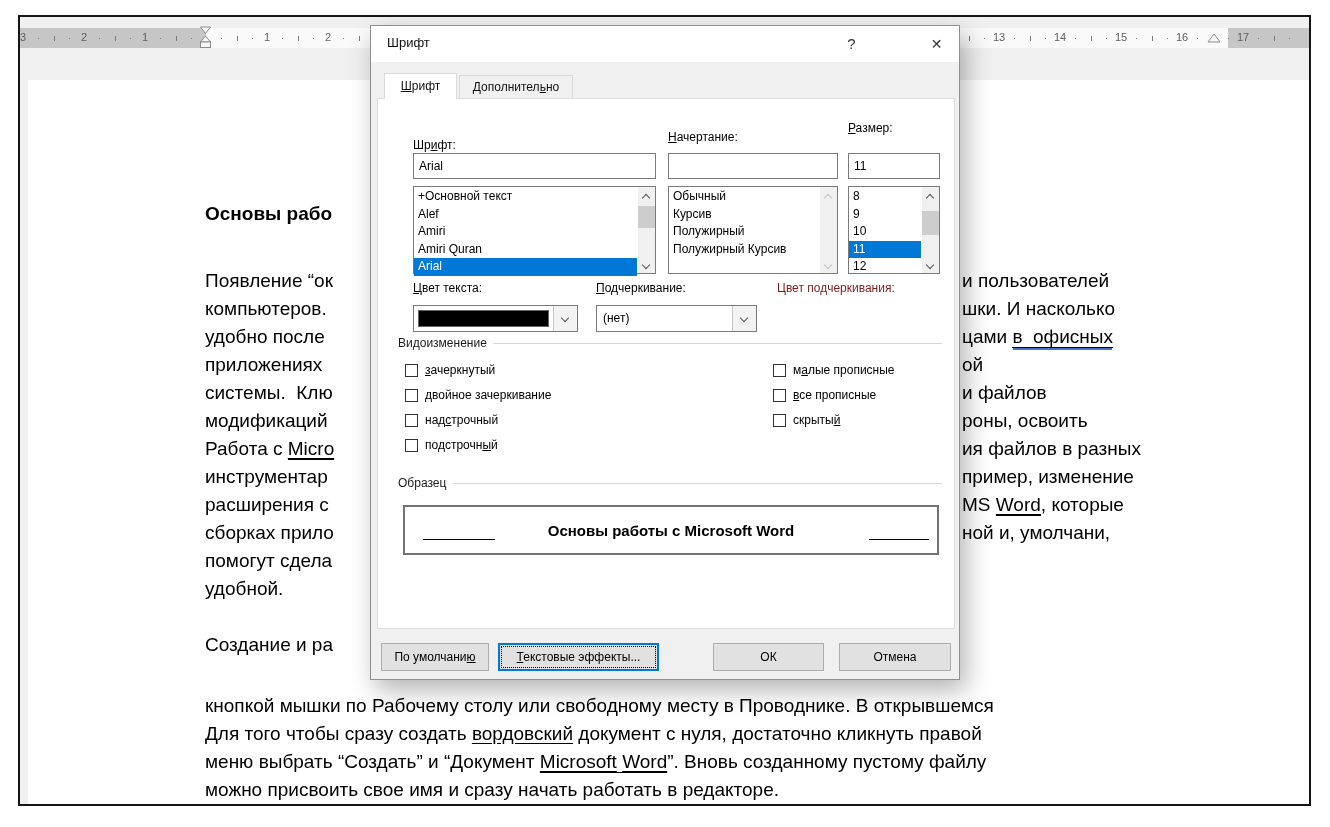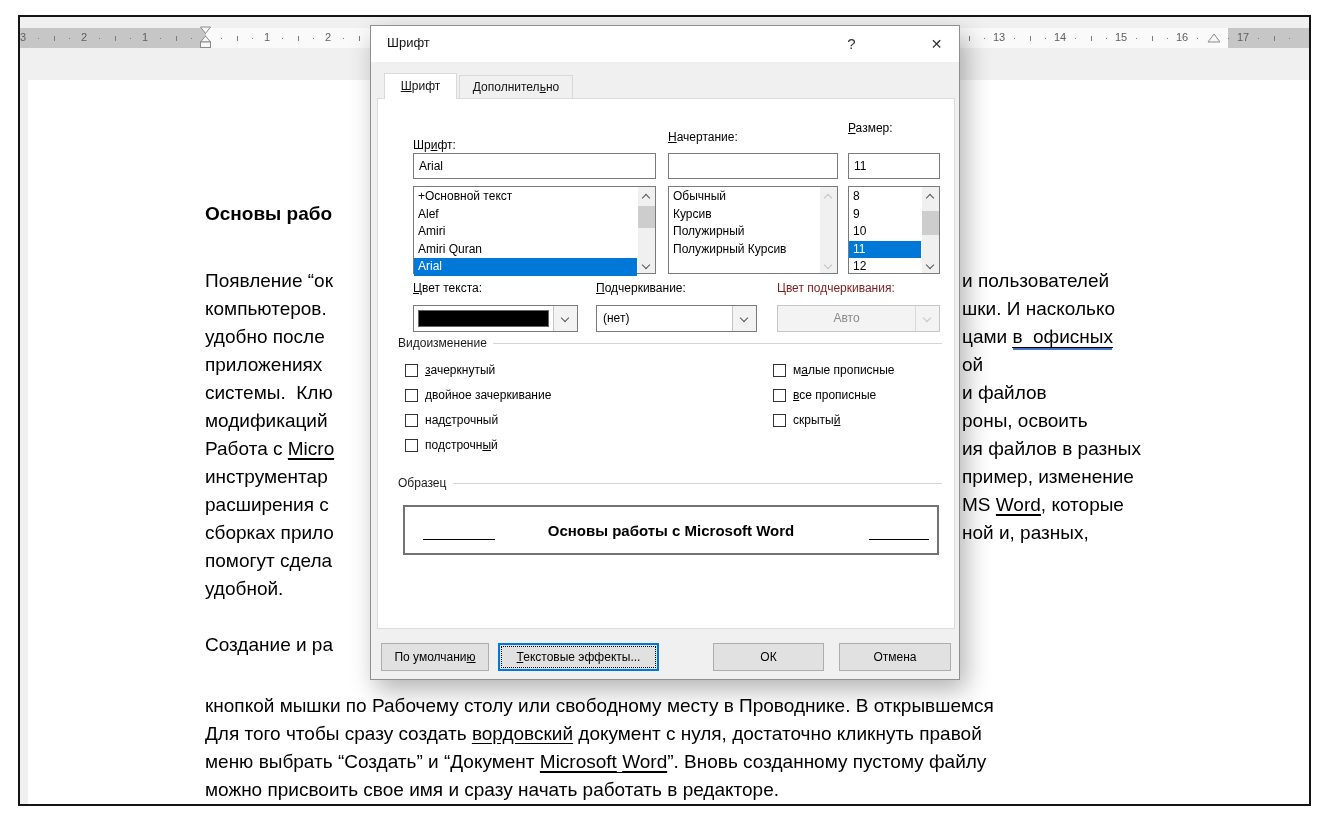--- a/index.html
+++ b/index.html
@@ -206,21 +206,21 @@
   <div class="doc-col doc-right">
       <div class="dline"><span>и пользователей</span></div>
       <div class="dline"><span>шки. И насколько</span></div>
       <div class="dline"><span>цами </span><span class="gr">в  офисных</span></div>
       <div class="dline"><span>ой</span></div>
       <div class="dline"><span>и файлов</span></div>
       <div class="dline"><span>роны, освоить</span></div>
       <div class="dline"><span>ия файлов в разных</span></div>
       <div class="dline"><span>пример, изменение</span></div>
       <div class="dline"><span>MS </span><span class="u sp">Word</span><span>, которые</span></div>
-      <div class="dline"><span>ной и, разных,</span></div>
+      <div class="dline"><span>ной и, умолчани,</span></div>
     </div>
   <div class="doc-col doc-bottom">
       <div class="dline"><span>кнопкой мышки по Рабочему столу или свободному месту в Проводнике. В открывшемся</span></div>
       <div class="dline"><span>Для того чтобы сразу создать </span><span class="sp">вордовский</span><span> документ с нуля, достаточно кликнуть правой</span></div>
       <div class="dline"><span>меню выбрать “Создать” и “Документ </span><span class="u sp">Microsoft</span><span class="u"> </span><span class="u sp">Word</span><span>”. Вновь созданному пустому файлу</span></div>
       <div class="dline"><span>можно присвоить свое имя и сразу начать работать в редакторе.</span></div>
     </div>
 
   <div class="dialog">
     <div class="titlebar">
@@ -306,26 +306,20 @@
         <div class="drop">
             <span class="chev"></span>
           </div>
       </div>
       <div class="combo" style="left:218px; width:161px;">
         <span class="combo-text">(нет)</span>
         <div class="drop">
             <span class="chev"></span>
           </div>
       </div>
-      <div class="combo disabled" style="left:399px; width:163px;">
-        <span class="combo-text">Авто</span>
-        <div class="drop">
-            <span class="chev dis"></span>
-          </div>
-      </div>
 
       <div class="group-label" style="left:20px; top:237px;">Видоизменение</div>
       <div class="group-line" style="left:112px; right:12px; top:244px;"></div>
 
       <div class="cbrow" style="left:27px; top:265px;">
           <span class="cbox"></span>
           <span class="cblab"><span class="key">з</span><span>ачеркнутый</span></span>
         </div>
       <div class="cbrow" style="left:27px; top:290px;">
           <span class="cbox"></span>

